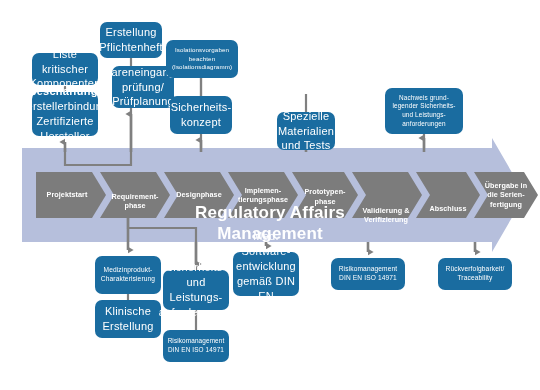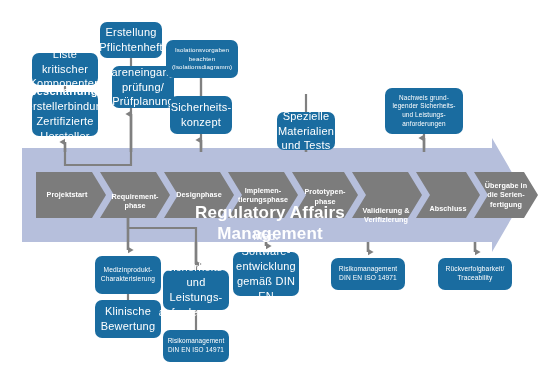--- a/index.html
+++ b/index.html
@@ -197,21 +197,21 @@
 anforderungen</span>
   </div>
 
   <div class="node" style="left:95px; top:256px; width:66px; height:38px; font-size:6.6px;">
     <span>Medizinprodukt-
 Charakterisierung</span>
   </div>
 
   <div class="node" style="left:95px; top:300px; width:66px; height:38px;">
     <span>Klinische
-Bewertung</span>
+Erstellung</span>
   </div>
 
   <div class="node" style="left:163px; top:270px; width:66px; height:40px;">
     <span>Sicherheits-
 und Leistungs-
 anforderungen</span>
   </div>
 
   <div class="node" style="left:163px; top:330px; width:66px; height:32px; font-size:6.4px;">
     <span>Risikomanagement

